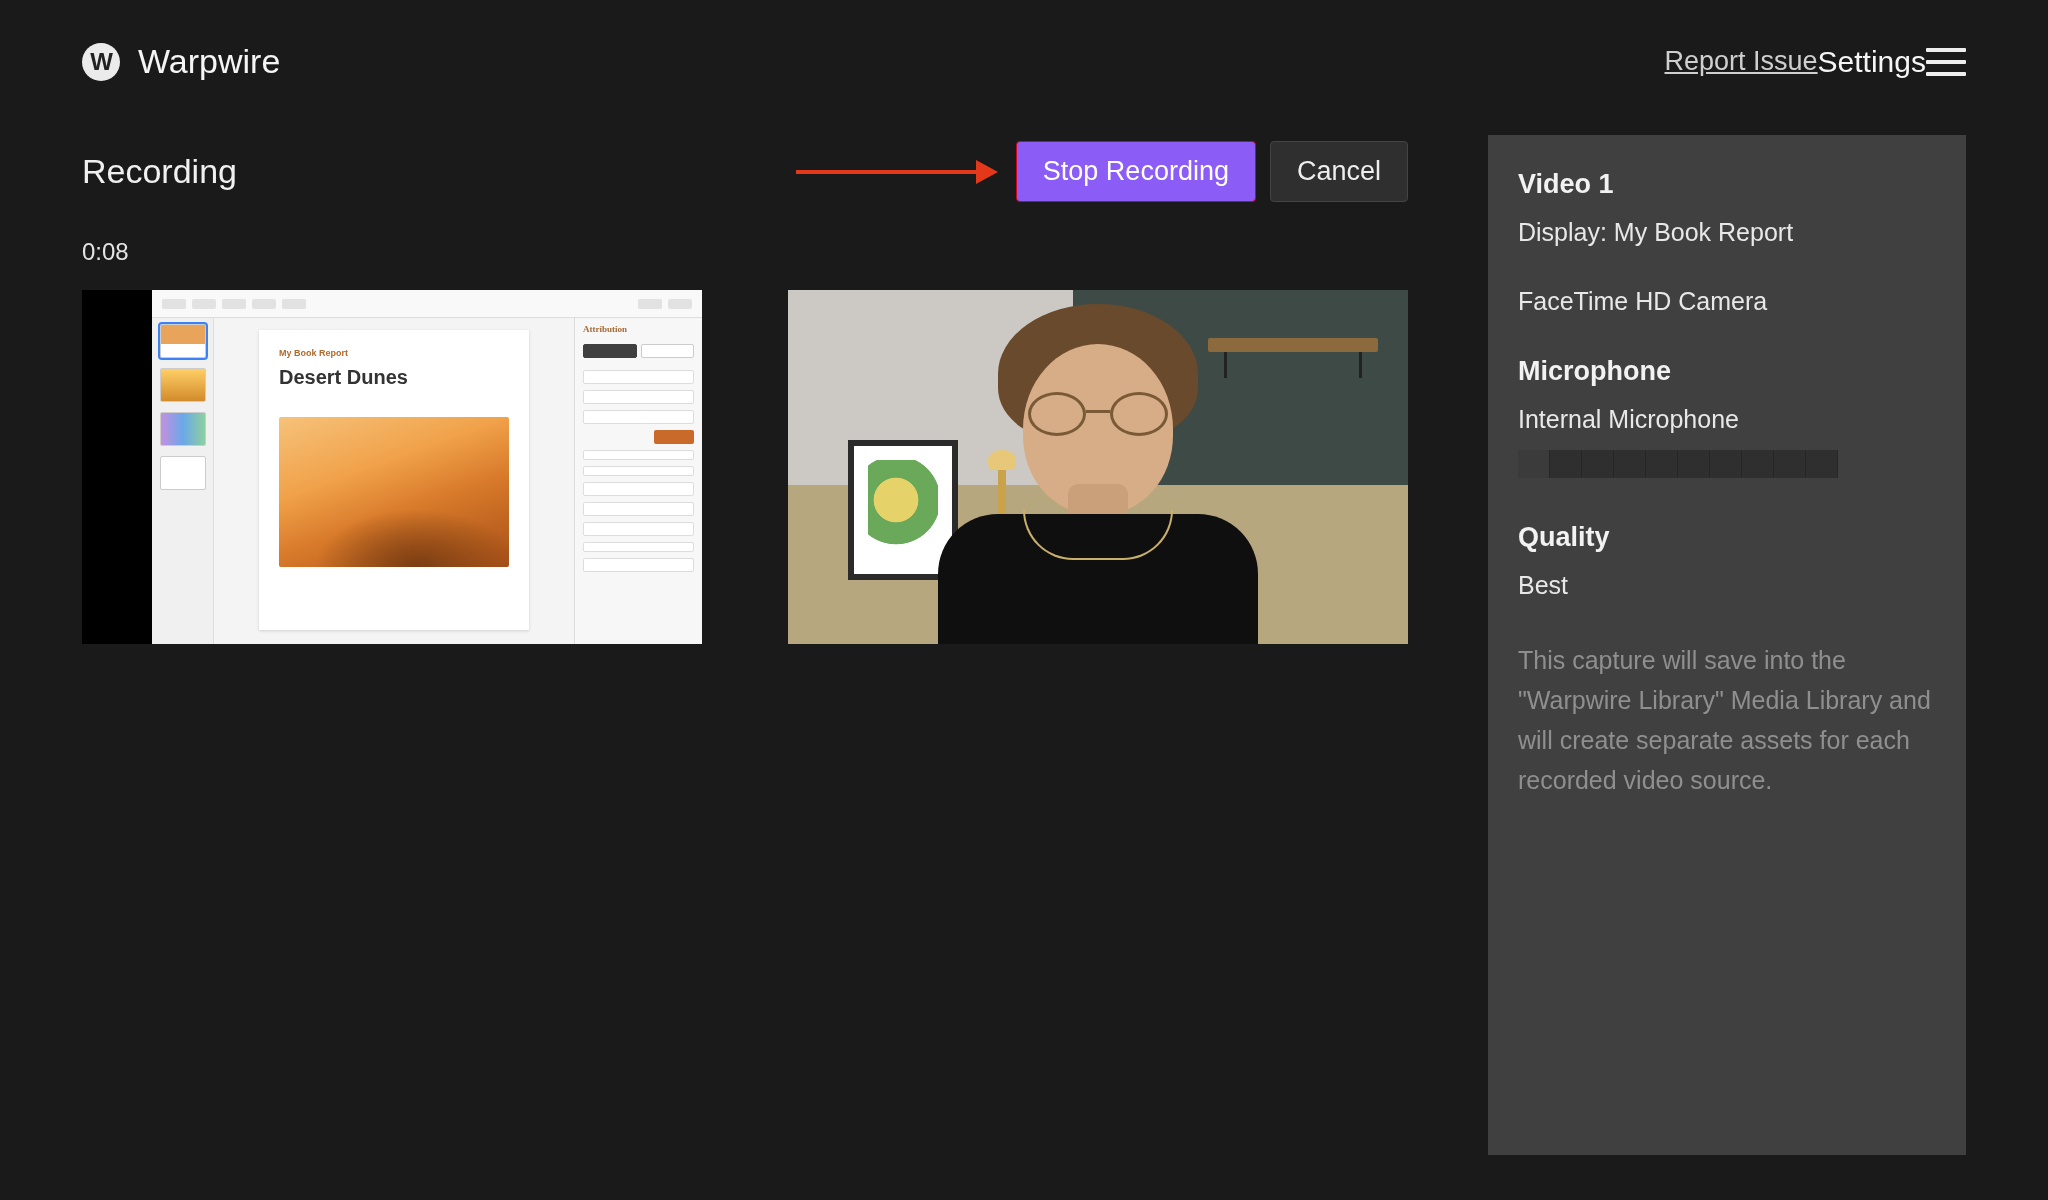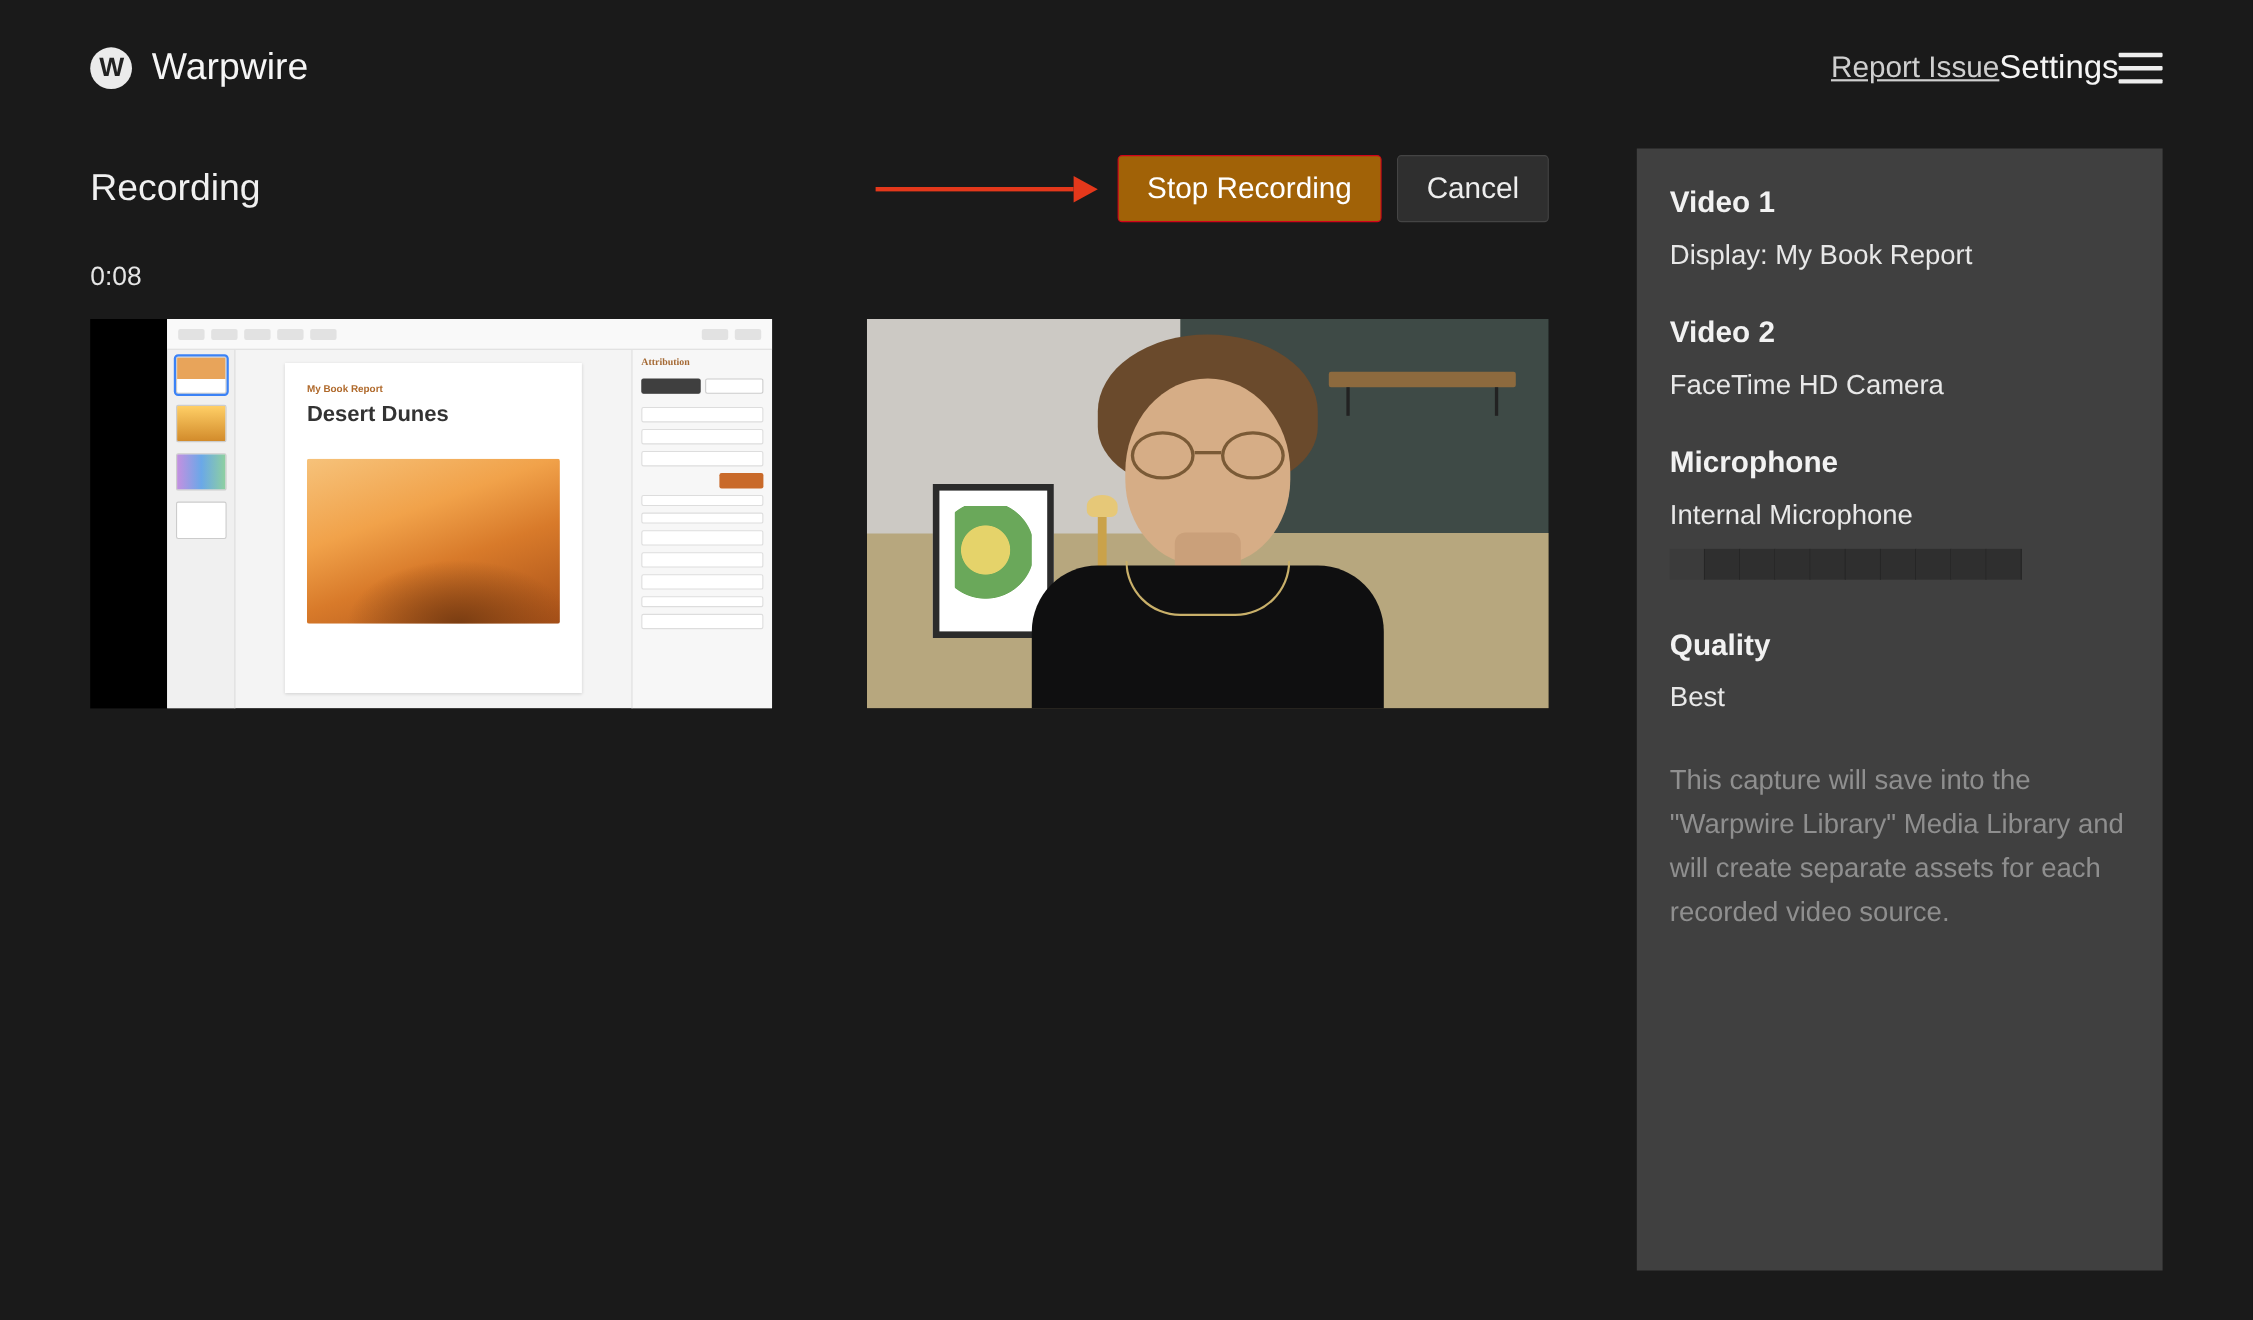--- a/index.html
+++ b/index.html
@@ -101,21 +101,21 @@
   .btn {
     font-size: 27px;
     padding: 14px 26px;
     border-radius: 4px;
     border: 1px solid #444;
     background: #2f2f2f;
     color: #eee;
     cursor: pointer;
   }
   .btn-stop {
-    background: #a16207;
+    background: #8b5cf6;
     border-color: #d1041a;
     color: #fff;
     margin-right: 14px;
   }
 
   .timer {
     font-size: 24px;
     color: #e5e5e5;
     margin-bottom: 24px;
   }
@@ -356,21 +356,20 @@
           </div>
         </div>
       </div>
     </div>
   </div>
 
   <div class="sidebar">
     <div class="sb-h">Video 1</div>
     <div class="sb-v">Display: My Book Report</div>
 
-    <div class="sb-h">Video 2</div>
     <div class="sb-v">FaceTime HD Camera</div>
 
     <div class="sb-h">Microphone</div>
     <div class="sb-v" style="margin-bottom:10px">Internal Microphone</div>
     <div class="mic-meter" id="mic-meter">
         <div class="mic-seg on"></div>
         <div class="mic-seg"></div>
         <div class="mic-seg"></div>
         <div class="mic-seg"></div>
         <div class="mic-seg"></div>

